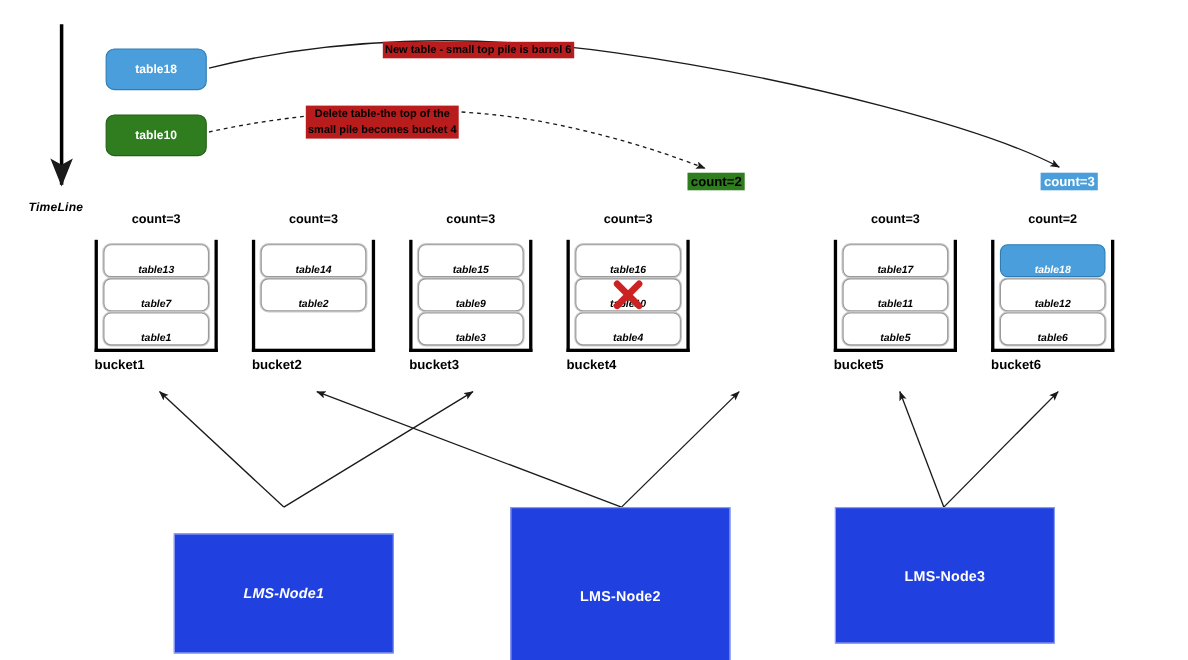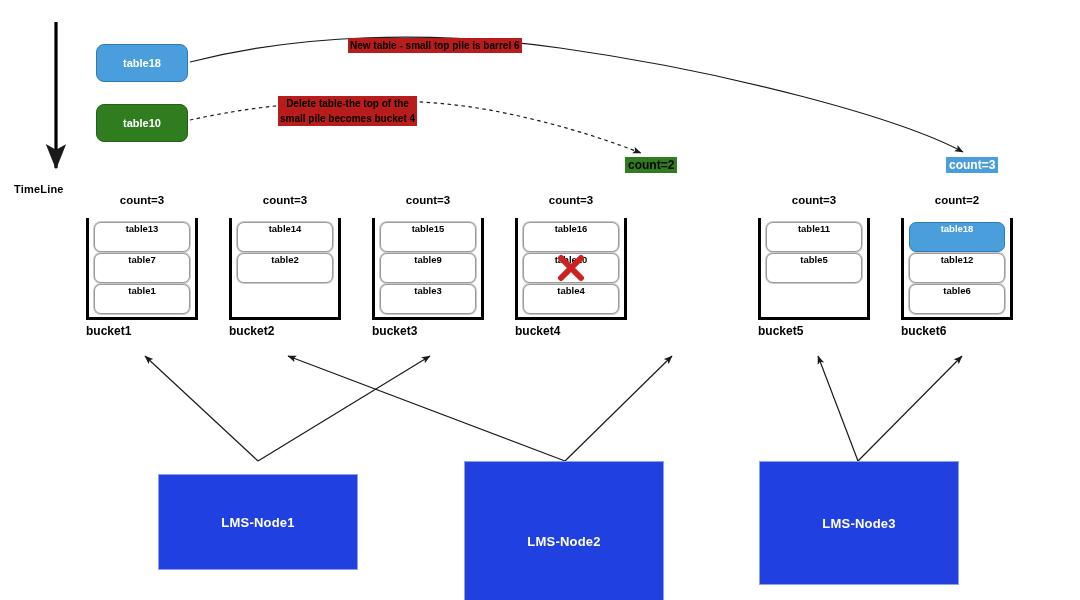--- a/index.html
+++ b/index.html
@@ -100,23 +100,24 @@
   }
   .slot {
     position: relative;
     height: 30px;
     margin-bottom: 1px;
     border: 1px solid #9a9a9a;
     border-radius: 7px;
     background: #ffffff;
     box-shadow: inset 0 0 0 1.2px #ffffff, 0 0 0 1px #c9c9c9;
     display: flex;
-    align-items: flex-start;
+    align-items: flex-end;
     justify-content: center;
     box-sizing: border-box;
+    font-style: italic;
   }
   .slot .slot-label {
     font-size: 9.5px;
     font-weight: bold;
     color: #000;
   }
   .slot.highlight-blue {
     background: #4a9edb;
     border: 1px solid #2f7cb5;
     box-shadow: none;
@@ -208,21 +209,21 @@
     <g>
       <line x1="258" y1="461" x2="145" y2="356" stroke="#1a1a1a" stroke-width="1.2" marker-end="url(#arrow-sm)"></line>
       <line x1="258" y1="461" x2="430" y2="356" stroke="#1a1a1a" stroke-width="1.2" marker-end="url(#arrow-sm)"></line>
       <line x1="565" y1="461" x2="288" y2="356" stroke="#1a1a1a" stroke-width="1.2" marker-end="url(#arrow-sm)"></line>
       <line x1="565" y1="461" x2="672" y2="356" stroke="#1a1a1a" stroke-width="1.2" marker-end="url(#arrow-sm)"></line>
       <line x1="858" y1="461" x2="818" y2="356" stroke="#1a1a1a" stroke-width="1.2" marker-end="url(#arrow-sm)"></line>
       <line x1="858" y1="461" x2="962" y2="356" stroke="#1a1a1a" stroke-width="1.2" marker-end="url(#arrow-sm)"></line>
     </g>
   </svg>
 
-  <div class="timeline-label" style="left:14px; top:183px;">TimeLine</div>
+  <div class="timeline-label" style="left:26px; top:183px;font-style:italic;">TimeLine</div>
 
   <div class="chip blue" style="left:96px; top:44px;">
     <span>table18</span>
   </div>
   <div class="chip green" style="left:96px; top:104px;">
     <span>table10</span>
   </div>
 
   <div class="annot" style="left:348px; top:38px;">New table - small top pile is barrel 6</div>
   <div class="annot" style="left:278px; top:96px; text-align:center;">Delete table-the top of the
@@ -289,20 +290,23 @@
           <span class="slot-label">table4</span>
         </div>
     </div>
     <div class="bucket-name">bucket4</div>
   </div>
 
   <div class="bucket" style="left:758px; top:218px;">
     <div class="bucket-count">count=3</div>
     <div class="bucket-body">
       <div class="slot">
+          <span class="slot-label">table17</span>
+        </div>
+      <div class="slot">
           <span class="slot-label">table11</span>
         </div>
       <div class="slot">
           <span class="slot-label">table5</span>
         </div>
     </div>
     <div class="bucket-name">bucket5</div>
   </div>
 
   <div class="bucket" style="left:901px; top:218px;">
@@ -317,21 +321,21 @@
       <div class="slot">
           <span class="slot-label">table6</span>
         </div>
     </div>
     <div class="bucket-name">bucket6</div>
   </div>
 
   <div class="count-badge green" style="left:625px; top:157px;">count=2</div>
   <div class="count-badge blue" style="left:946px; top:157px;">count=3</div>
 
-  <div class="node" style="left:158px; top:474px; width:200px; height:96px;">
+  <div class="node" style="left:158px; top:485px; width:200px; height:109px;font-style:italic;">
     <span class="node-label">LMS-Node1</span>
   </div>
   <div class="node" style="left:464px; top:461px; width:200px; height:160px;">
     <span class="node-label">LMS-Node2</span>
   </div>
   <div class="node" style="left:759px; top:461px; width:200px; height:124px;">
     <span class="node-label">LMS-Node3</span>
   </div>
 
 </div>

